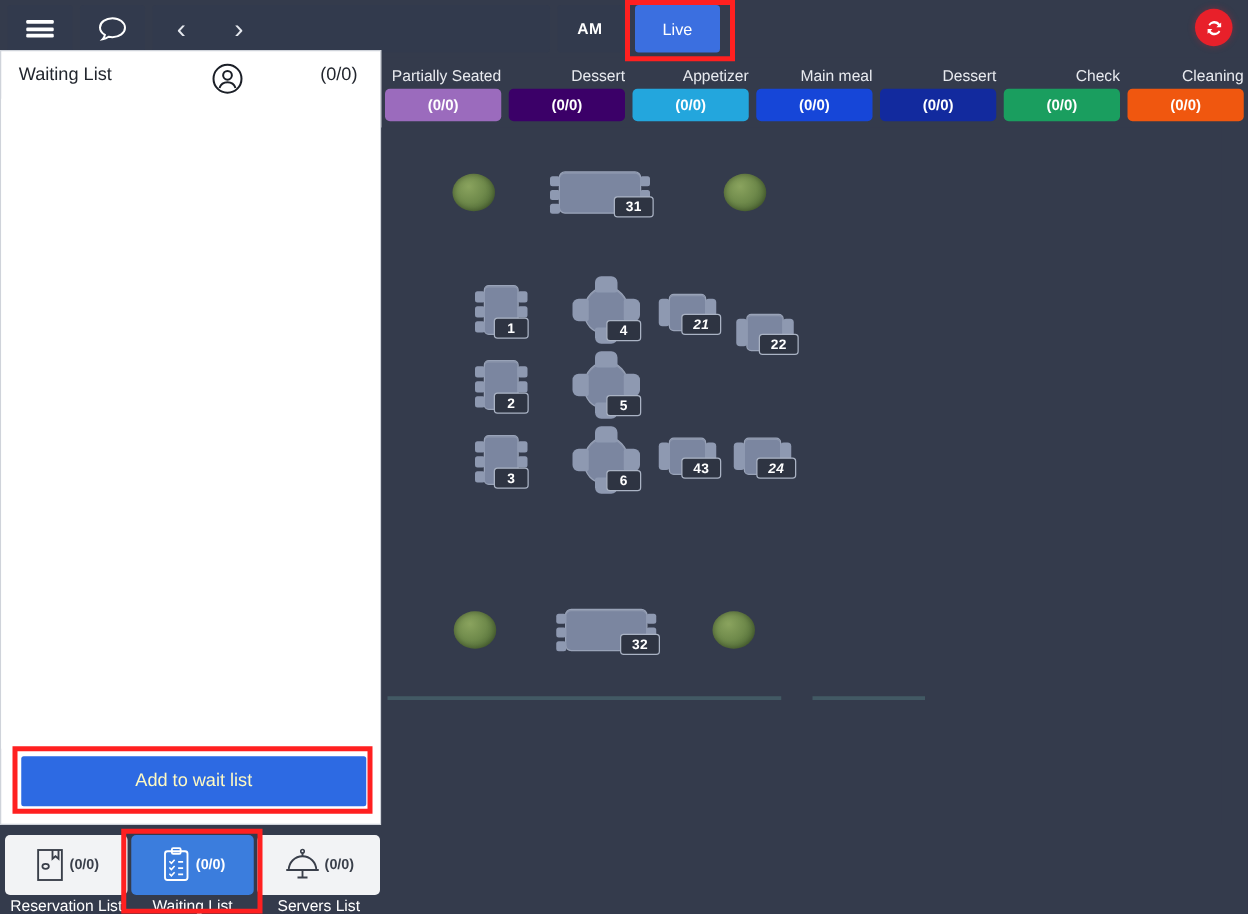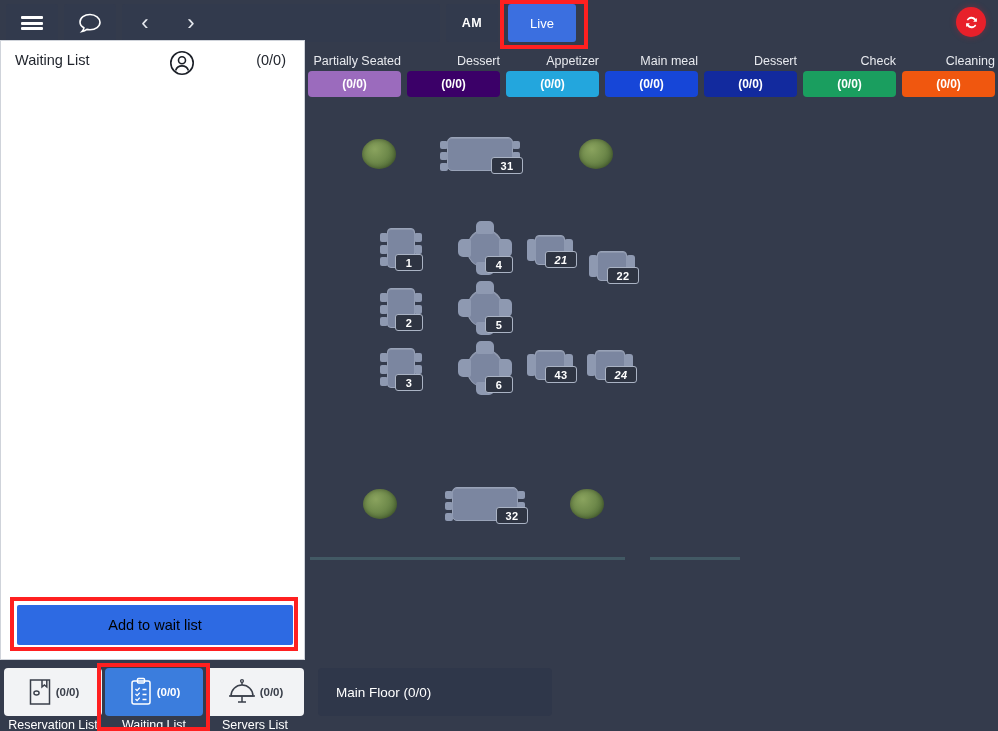--- a/index.html
+++ b/index.html
@@ -90,21 +90,21 @@
   .side-person { position: absolute; left: 168px; top: 9px; }
   .side-count { position: absolute; right: 18px; font-size: 14.5px; color: #22262e; }
   .side-body { height: 520px; background: #fff; }
 
   .addwait-wrap {
     position: absolute; left: 16px; bottom: 14px; width: 276px;
   }
   .addwait-btn {
     width: 100%; height: 40px; background: #2d6ae3;
     border: none; border-radius: 2px;
-    color: #000000; font-size: 14.5px;
+    color: #fef9c3; font-size: 14.5px;
     font-family: "Liberation Sans", sans-serif;
     cursor: pointer;
   }
 
   
   .floor {
     position: absolute; left: 305px; top: 102px; width: 672px; height: 558px;
     background: #343b4c; overflow: hidden;
   }
   .wall {
@@ -394,20 +394,19 @@
         <path d="M4 19a11 11 0 0 1 22 0z" fill="none" stroke="#3a3f4a" stroke-width="1.5"></path>
         <path d="M15 8V5" stroke="#3a3f4a" stroke-width="1.5"></path>
         <circle cx="15" cy="4" r="1.4" fill="none" stroke="#3a3f4a" stroke-width="1.3"></circle>
         <path d="M2 19h26" stroke="#3a3f4a" stroke-width="1.5"></path>
         <path d="M15 19v6M11 25h8" stroke="#3a3f4a" stroke-width="1.5"></path>
       </svg>
       <span class="cnt">(0/0)</span>
     </div>
     <div class="navlabel nav3l">Servers List</div>
 
-    <div class="floorsel">Main Floor (0/0)</div>
   </div>
 
   <div class="annot annot-live"></div>
   <div class="annot annot-addw"></div>
   <div class="annot annot-wait"></div>
 
 </div>
 
 </body></html>

